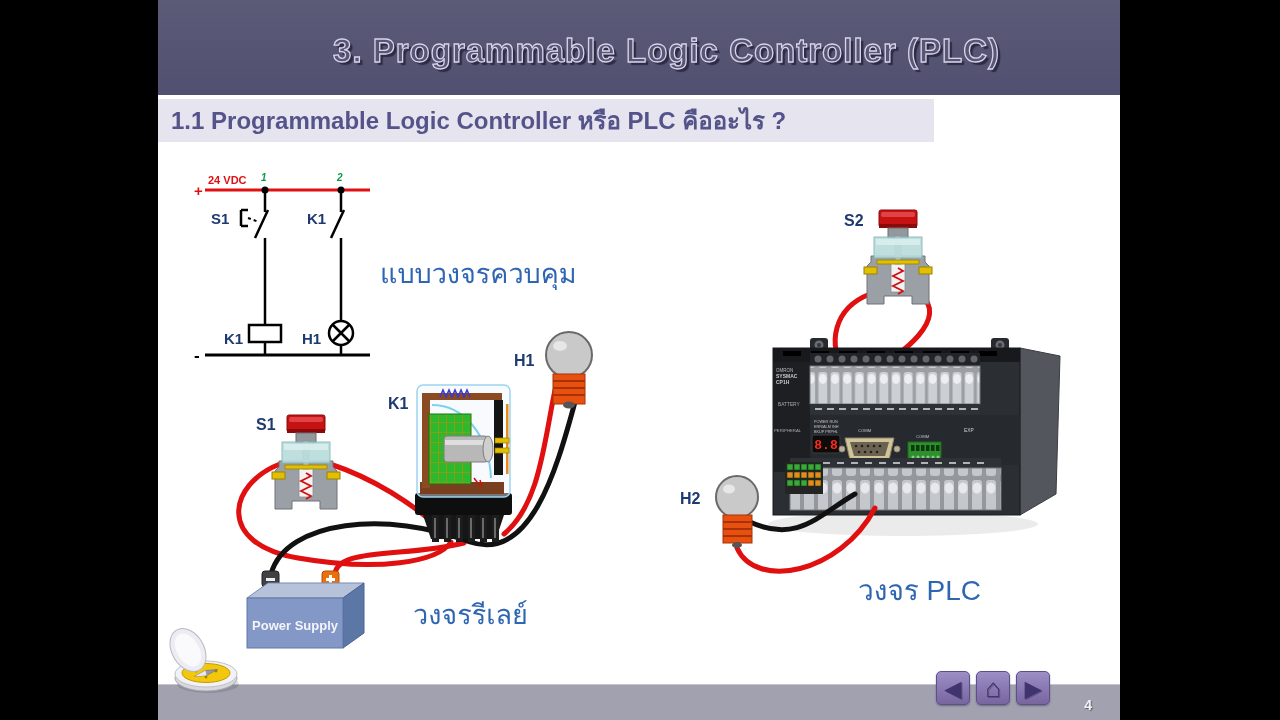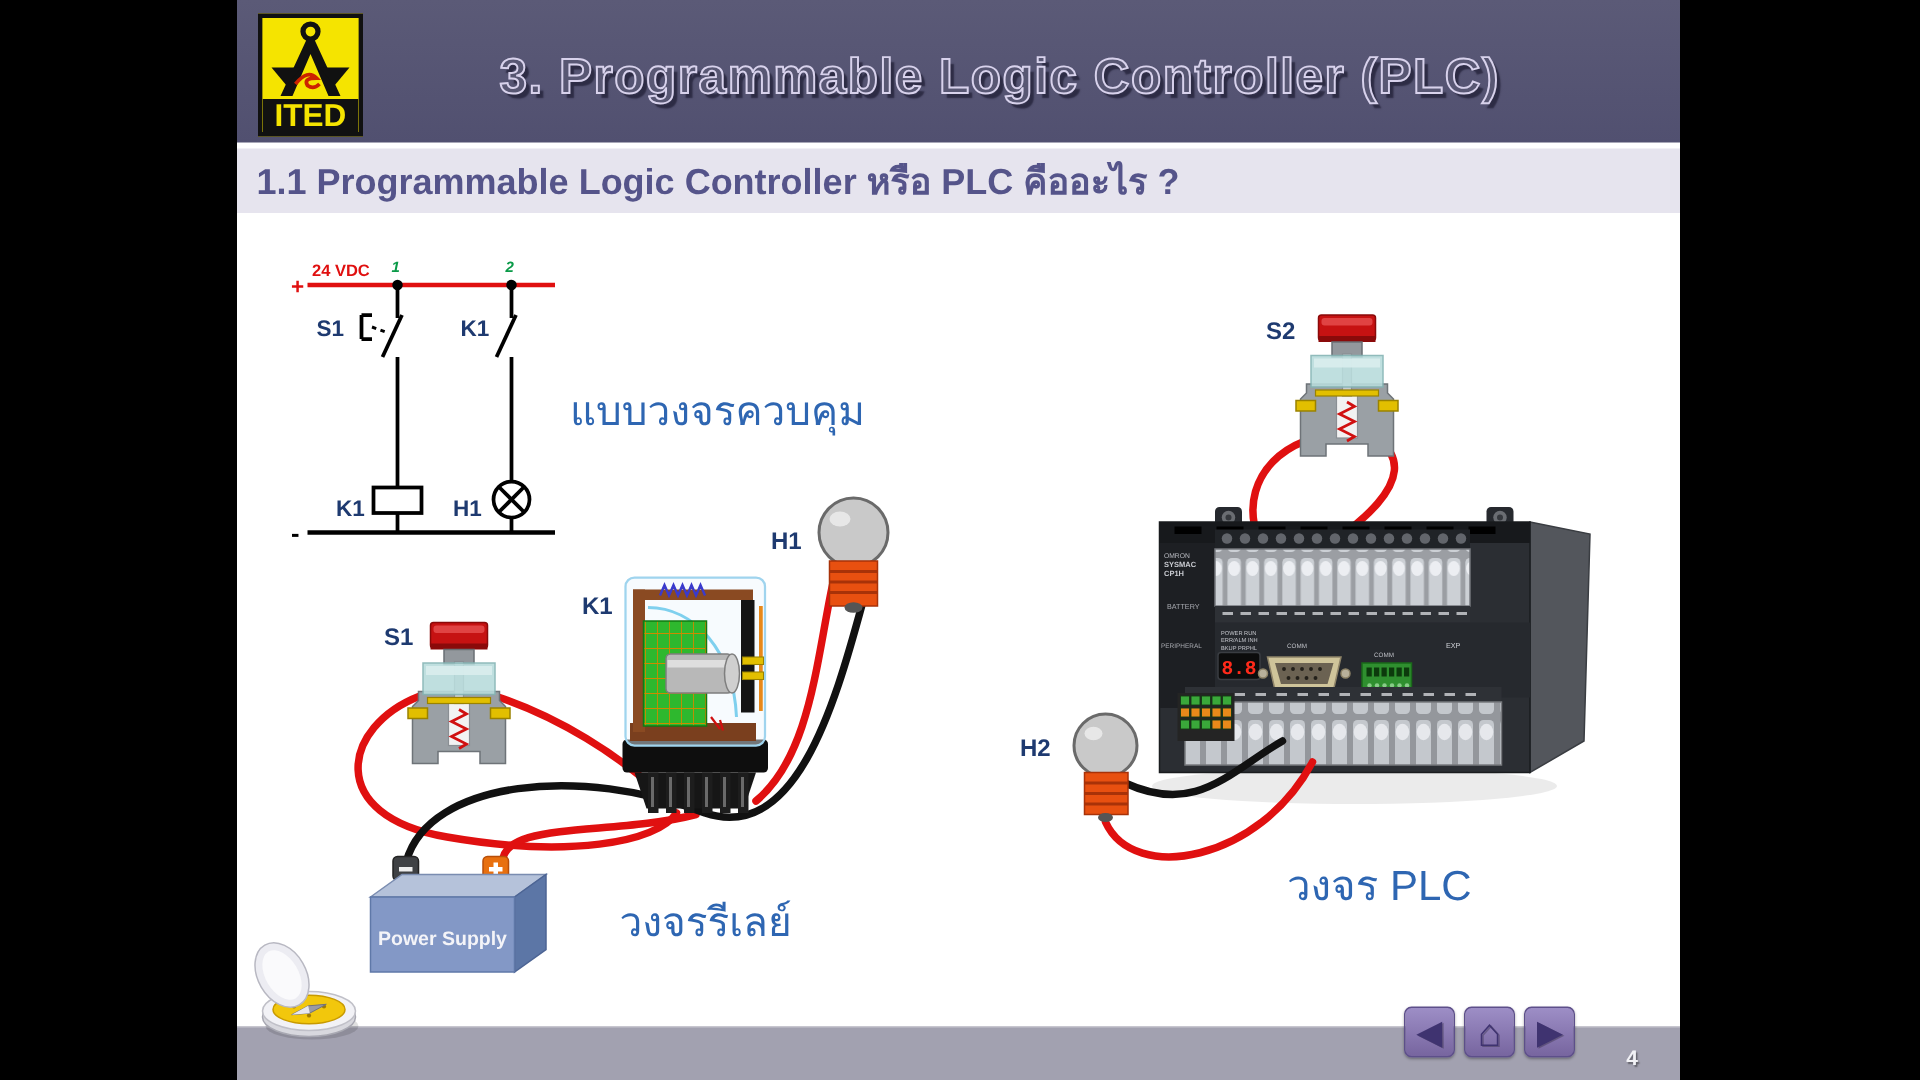--- a/index.html
+++ b/index.html
@@ -11,21 +11,21 @@
           background:linear-gradient(#5b5a77,#515070);}
   .logo{position:absolute;left:14px;top:9px;width:70px;height:82px;background:#f5e400;
         border:3px solid #111;box-sizing:border-box;}
   .logo svg{display:block;width:100%;height:100%;}
   .slide-title{position:absolute;left:100px;right:45px;top:24px;height:54px;
         display:flex;align-items:center;justify-content:center;
         font-size:33px;font-weight:bold;letter-spacing:1px;color:#585773;
         -webkit-text-stroke:1.3px #d8d2ec;
         text-shadow:3px 3px 1px rgba(25,23,45,.65);white-space:nowrap;}
   
-  .subbar{position:absolute;left:0;top:99px;width:962px;height:43px;background:#e6e4ee;
+  .subbar{position:absolute;left:0;top:99px;width:776px;height:43px;background:#e6e4ee;
           display:flex;align-items:center;}
   .subbar span{margin-left:13px;font-size:24px;font-weight:600;color:#55548a;}
   
   .content-svg{position:absolute;left:0;top:142px;width:962px;height:543px;}
   
   .footer{position:absolute;left:0;bottom:0;width:962px;height:35px;background:#a2a1b0;
           border-top:1px solid rgba(255,255,255,.4);}
   .nav-btn{position:absolute;width:34px;height:34px;border-radius:5px;cursor:pointer;
            background:linear-gradient(#9d8ec6,#77659f);border:1px solid #5d4f8a;
            box-sizing:border-box;display:flex;align-items:center;justify-content:center;
@@ -45,32 +45,20 @@
 </head>
 <body>
 
 <div class="stage">
   <div class="bar left"></div>
   <div class="bar right"></div>
 
   <div class="slide">
 
     <div class="header">
-      <div class="logo">
-        <svg viewBox="0 0 64 76">
-          <rect x="0" y="0" width="64" height="76" fill="#f5e400"></rect>
-          <circle cx="32" cy="9" r="5" fill="none" stroke="#111" stroke-width="3.5"></circle>
-          <path d="M30,13 L12,52 L20,52 L32,24 L44,52 L52,52 L34,13 Z" fill="#111"></path>
-          <path d="M6,33 L26,33 L16,45 Z" fill="#111"></path>
-          <path d="M38,33 L58,33 L48,45 Z" fill="#111"></path>
-          <path d="M22,44 q8,-10 14,-4 q-9,0 -6,5 q4,3 8,-1" fill="none" stroke="#cc2200" stroke-width="2.5"></path>
-          <rect x="0" y="54" width="64" height="22" fill="#111"></rect>
-          <text x="32" y="72" text-anchor="middle" font-size="21" font-weight="bold" fill="#f5e400" font-family="Liberation Sans,sans-serif">ITED</text>
-        </svg>
-      </div>
       <div class="slide-title">3. Programmable Logic Controller (PLC)</div>
     </div>
 
     <div class="subbar">
       <span>1.1 Programmable Logic Controller หรือ PLC คืออะไร ?</span>
     </div>
 
     <svg class="content-svg" viewBox="0 0 962 543">
       <defs>
         <g id="pushbtn">

